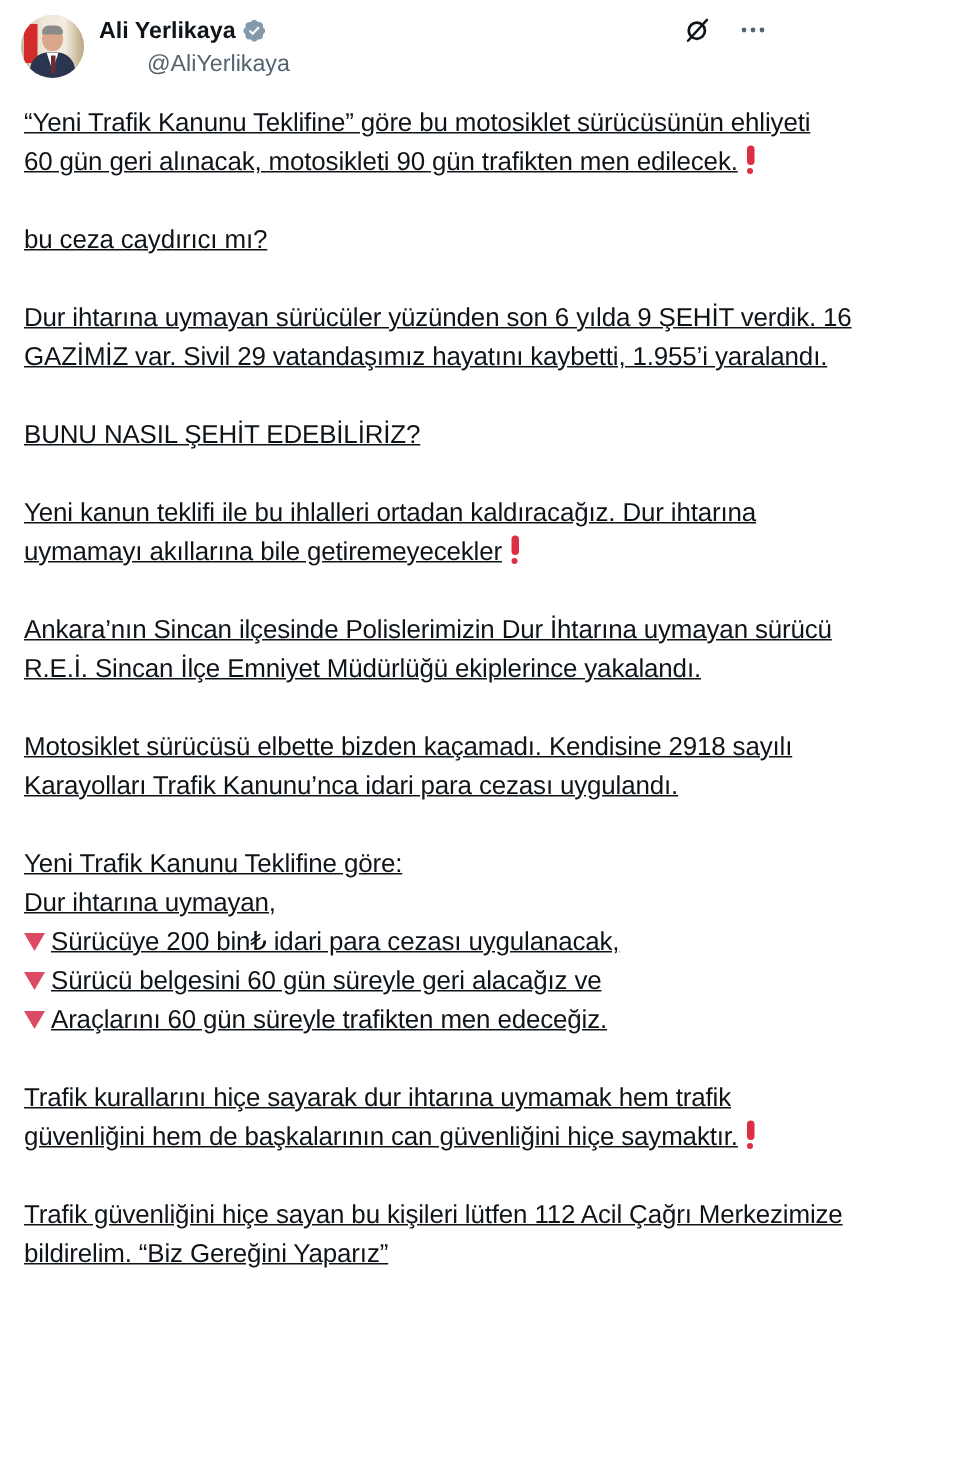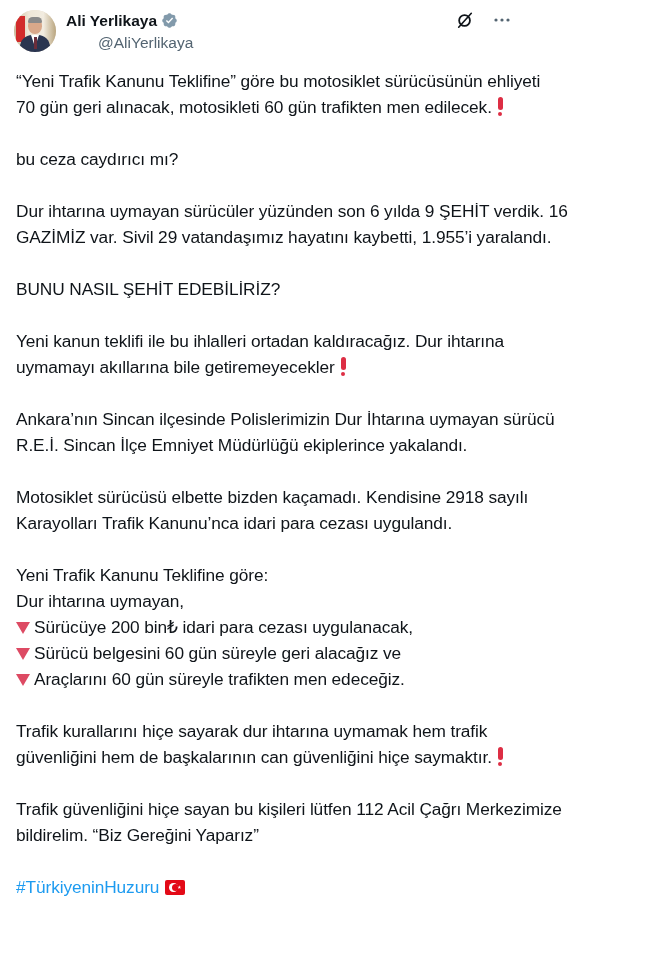--- a/index.html
+++ b/index.html
@@ -15,21 +15,21 @@
     .avatar .shirt { position: absolute; left: 17px; top: 25px; width: 8px; height: 12px; background: #ffffff; clip-path: polygon(0 0, 100% 0, 50% 100%); }
     .avatar .tie { position: absolute; left: 19.5px; top: 27px; width: 3px; height: 12px; background: #6b2d3a; }
     .user { margin-left: 10px; line-height: 1; }
     .name-row { display: flex; align-items: center; }
     .name { font-weight: 700; font-size: 15.5px; color: #0f1419; }
     .verified { width: 17px; height: 17px; margin-left: 4px; }
     .handle { font-size: 15.5px; color: #536471; margin-top: 6px; margin-left: 32px; }
     .actions { position: absolute; right: 12px; top: 10px; display: flex; align-items: center; gap: 18px; }
     .grok-icon { width: 18px; height: 18px; }
     .more-icon { width: 20px; height: 20px; display: flex; align-items: center; justify-content: center; }
-    .body { position: absolute; left: 16px; top: 68px; width: 620px; font-size: 17.3px; line-height: 26px; color: #0f1419; letter-spacing: -0.1px; }
+    .body { position: absolute; left: 16px; top: 68px; width: 620px; font-size: 17.3px; line-height: 26px; color: #0f1419; letter-spacing: -0.1px; text-decoration: underline; }
     .line { display: block; height: 26px; white-space: nowrap; }
     .gap { display: block; height: 26px; }
     .excl { display: inline-block; width: 5px; height: 19px; margin-left: 6px; position: relative; top: 3px; }
     .excl::before { content: ""; position: absolute; left: 0; top: 0; width: 5px; height: 13px; background: #dd2e44; border-radius: 2.5px; }
     .excl::after { content: ""; position: absolute; left: 0.5px; top: 15px; width: 4px; height: 4px; background: #dd2e44; border-radius: 50%; }
     .tri { display: inline-block; width: 0; height: 0; border-left: 7px solid transparent; border-right: 7px solid transparent; border-top: 12px solid #dd4a63; margin-right: 4px; position: relative; top: 1px; }
     .hashtag { color: #1d9bf0; }
     .tr-flag { display: inline-block; width: 20px; height: 15px; background: #e30a17; border-radius: 2px; margin-left: 6px; position: relative; top: 2px; }
     .tr-flag::before { content: ""; position: absolute; left: 4px; top: 3px; width: 9px; height: 9px; border-radius: 50%; background: #ffffff; }
     .tr-flag::after { content: ""; position: absolute; left: 6.5px; top: 4.2px; width: 7px; height: 7px; border-radius: 50%; background: #e30a17; }
@@ -71,21 +71,21 @@
       <svg width="18" height="6" viewBox="0 0 18 6">
         <circle cx="3" cy="3" r="1.6" fill="#536471"></circle>
         <circle cx="9" cy="3" r="1.6" fill="#536471"></circle>
         <circle cx="15" cy="3" r="1.6" fill="#536471"></circle>
       </svg>
     </div>
   </div>
 
   <div class="body">
     <span class="line">“Yeni Trafik Kanunu Teklifine” göre bu motosiklet sürücüsünün ehliyeti</span>
-    <span class="line"><span>70 gün geri alınacak, motosikleti 60 gün trafikten men edilecek.</span><span class="excl"></span></span>
+    <span class="line"><span>60 gün geri alınacak, motosikleti 90 gün trafikten men edilecek.</span><span class="excl"></span></span>
     <span class="gap"></span>
 
     <span class="line">bu ceza caydırıcı mı?</span>
     <span class="gap"></span>
 
     <span class="line">Dur ihtarına uymayan sürücüler yüzünden son 6 yılda 9 ŞEHİT verdik. 16</span>
     <span class="line">GAZİMİZ var. Sivil 29 vatandaşımız hayatını kaybetti, 1.955’i yaralandı.</span>
     <span class="gap"></span>
 
     <span class="line">BUNU NASIL ŞEHİT EDEBİLİRİZ?</span>
@@ -111,15 +111,14 @@
     <span class="gap"></span>
 
     <span class="line">Trafik kurallarını hiçe sayarak dur ihtarına uymamak hem trafik</span>
     <span class="line"><span>güvenliğini hem de başkalarının can güvenliğini hiçe saymaktır.</span><span class="excl"></span></span>
     <span class="gap"></span>
 
     <span class="line">Trafik güvenliğini hiçe sayan bu kişileri lütfen 112 Acil Çağrı Merkezimize</span>
     <span class="line">bildirelim. “Biz Gereğini Yaparız”</span>
     <span class="gap"></span>
 
-    <span class="line"><span class="hashtag">#TürkiyeninHuzuru</span><span class="tr-flag"><span class="star"></span></span></span>
   </div>
 </div>
 
 </body></html>

